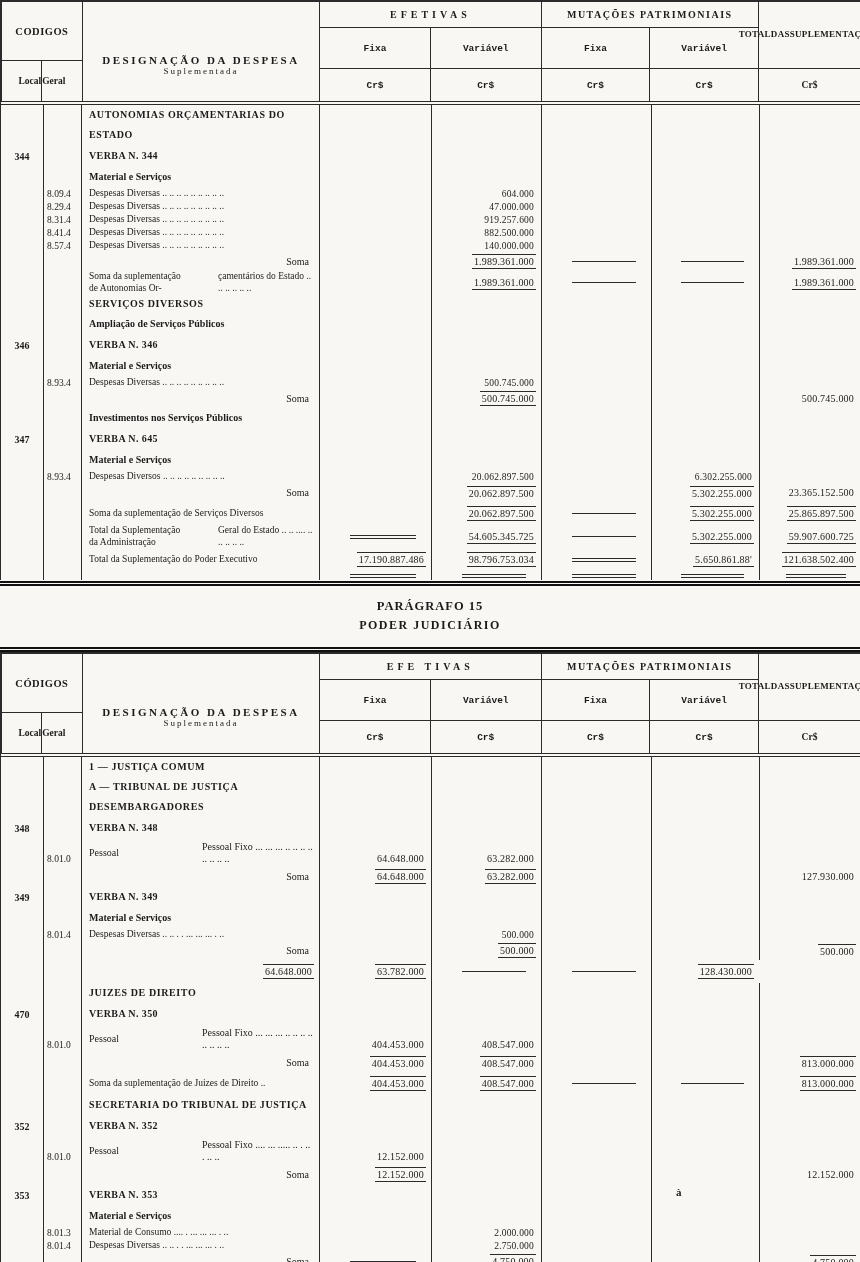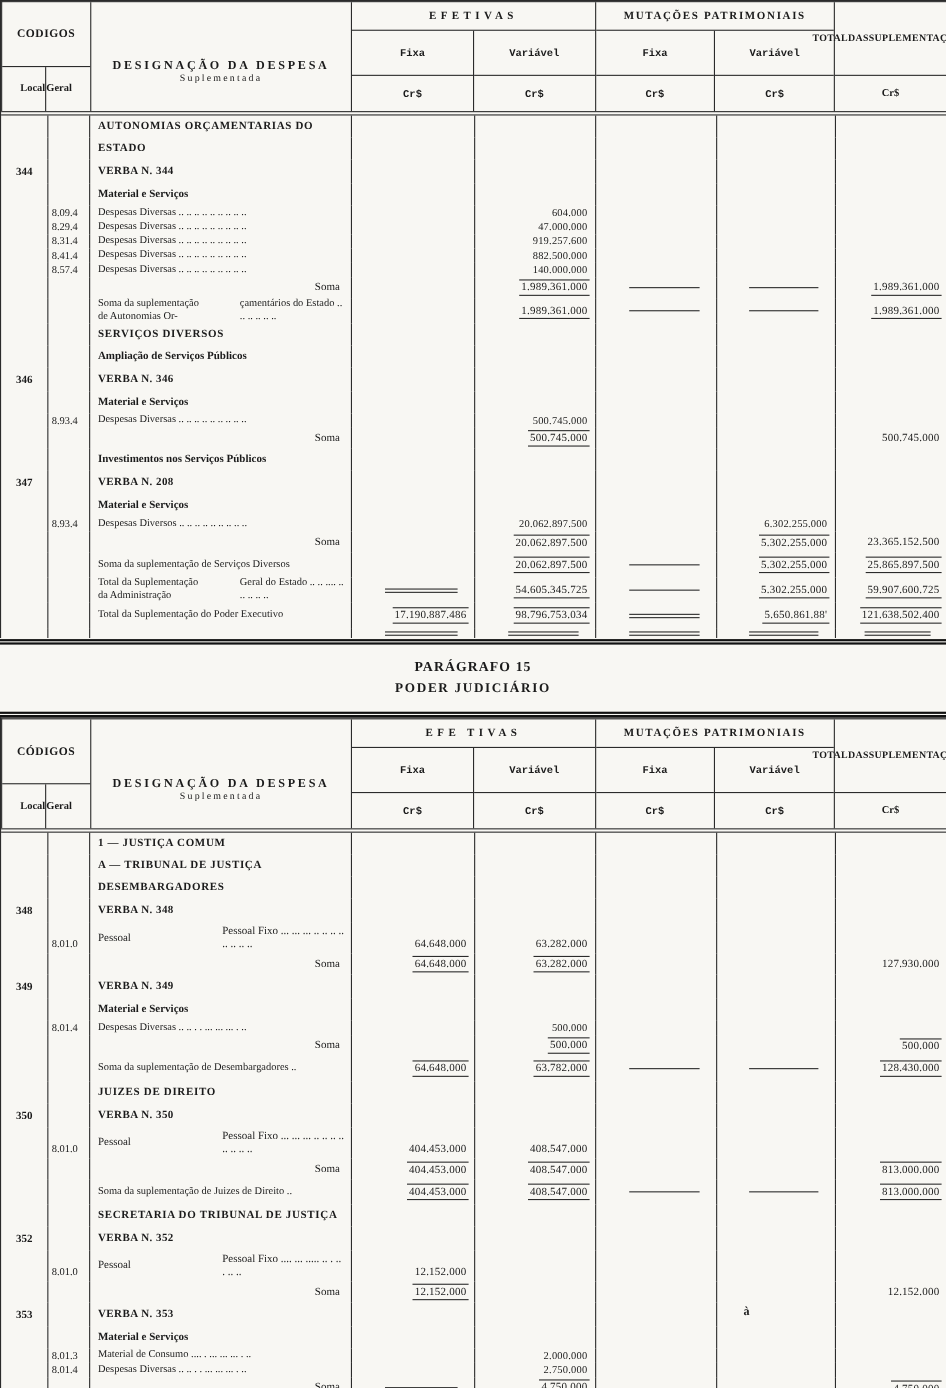--- a/index.html
+++ b/index.html
@@ -342,21 +342,21 @@
           <div class="cell c-desig">Investimentos nos Serviços Públicos</div>
           <div class="cell num c-f1"></div>
           <div class="cell num c-v1"></div>
           <div class="cell num c-f2"></div>
           <div class="cell num c-v2"></div>
           <div class="cell num c-tot"></div>
         </div>
         <div class="trow r-verba">
           <div class="cell c-local">347</div>
           <div class="cell c-geral"></div>
-          <div class="cell c-desig">VERBA N. 208</div>
+          <div class="cell c-desig">VERBA N. 645</div>
           <div class="cell num c-f1"></div>
           <div class="cell num c-v1"></div>
           <div class="cell num c-f2"></div>
           <div class="cell num c-v2"></div>
           <div class="cell num c-tot"></div>
         </div>
         <div class="trow r-subhead">
           <div class="cell c-local"></div>
           <div class="cell c-geral"></div>
           <div class="cell c-desig">Material e Serviços</div>
@@ -653,21 +653,20 @@
           </div>
           <div class="cell num c-f2"></div>
           <div class="cell num c-v2"></div>
           <div class="cell num c-tot">
             <span class="val bt">500.000</span>
           </div>
         </div>
         <div class="trow r-sum">
           <div class="cell c-local"></div>
           <div class="cell c-geral"></div>
-          <div class="cell c-desig">Soma da suplementação de Desembargadores ..</div>
           <div class="cell num c-f1">
             <span class="val bt bb">64.648.000</span>
           </div>
           <div class="cell num c-v1">
             <span class="val bt bb">63.782.000</span>
           </div>
           <div class="cell num c-f2">
             <span class="dash"></span>
           </div>
           <div class="cell num c-v2">
@@ -681,21 +680,21 @@
           <div class="cell c-local"></div>
           <div class="cell c-geral"></div>
           <div class="cell c-desig">JUIZES DE DIREITO</div>
           <div class="cell num c-f1"></div>
           <div class="cell num c-v1"></div>
           <div class="cell num c-f2"></div>
           <div class="cell num c-v2"></div>
           <div class="cell num c-tot"></div>
         </div>
         <div class="trow r-verba">
-          <div class="cell c-local">350</div>
+          <div class="cell c-local">470</div>
           <div class="cell c-geral"></div>
           <div class="cell c-desig">VERBA N. 350</div>
           <div class="cell num c-f1"></div>
           <div class="cell num c-v1"></div>
           <div class="cell num c-f2"></div>
           <div class="cell num c-v2"></div>
           <div class="cell num c-tot"></div>
         </div>
         <div class="trow r-item2">
           <div class="cell c-local"></div>

